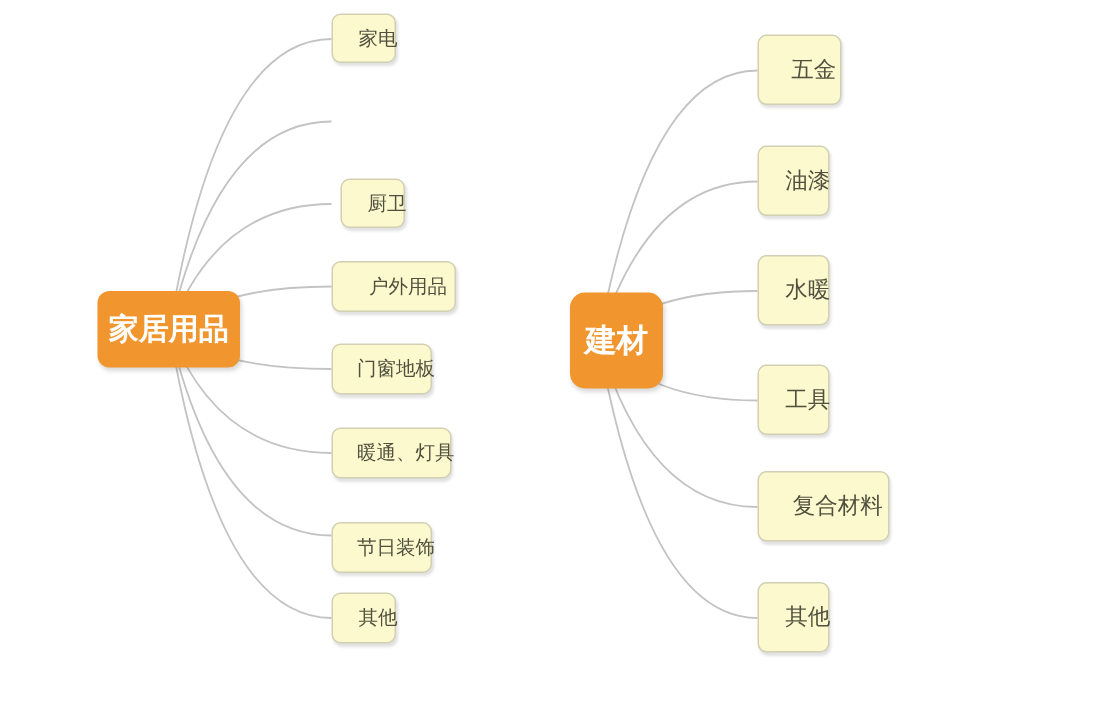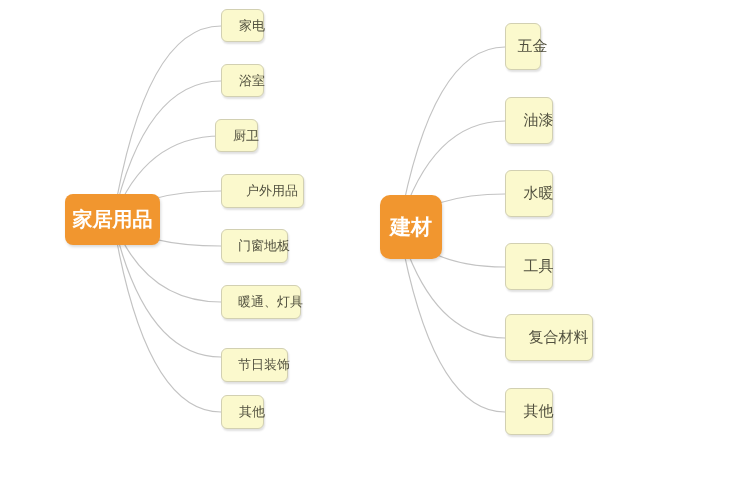--- a/index.html
+++ b/index.html
@@ -81,37 +81,36 @@
     <path d="M399,227 Q432,194 505,194"></path>
     <path d="M399,227 Q432,267 505,267"></path>
     <path d="M399,227 Q432,338 505,338"></path>
     <path d="M399,227 Q432,412 505,412"></path>
   </svg>
 
   <div class="node node-root" style="left:65px; top:194px; width:95px; height:51px;">家居用品</div>
 
   <div class="node node-child child-left" style="left:221px; top:9px; width:43px; height:33px;">家电</div>
 
-  <div class="node node-child child-left" style="left:221px; top:64px; width:43px; height:33px;">浴室</div>
 
-  <div class="node node-child child-left" style="left:215px; top:119px; width:43px; height:33px;">厨卫</div>
+  <div class="node node-child child-left" style="left:227px; top:119px; width:43px; height:33px;">厨卫</div>
 
   <div class="node node-child child-left" style="left:221px; top:174px; width:83px; height:34px;">户外用品</div>
 
   <div class="node node-child child-left" style="left:221px; top:229px; width:67px; height:34px;">门窗地板</div>
 
   <div class="node node-child child-left" style="left:221px; top:285px; width:80px; height:34px;">暖通、灯具</div>
 
   <div class="node node-child child-left" style="left:221px; top:348px; width:67px; height:34px;">节日装饰</div>
 
   <div class="node node-child child-left" style="left:221px; top:395px; width:43px; height:34px;">其他</div>
 
   <div class="node node-root square" style="left:380px; top:195px; width:62px; height:64px;">建材</div>
 
-  <div class="node node-child child-right" style="left:505px; top:23px; width:36px; height:47px;text-align:center;">五金</div>
+  <div class="node node-child child-right" style="left:505px; top:23px; width:56px; height:47px;text-align:center;">五金</div>
 
   <div class="node node-child child-right" style="left:505px; top:97px; width:48px; height:47px;">油漆</div>
 
   <div class="node node-child child-right" style="left:505px; top:170px; width:48px; height:47px;">水暖</div>
 
   <div class="node node-child child-right" style="left:505px; top:243px; width:48px; height:47px;">工具</div>
 
   <div class="node node-child child-right" style="left:505px; top:314px; width:88px; height:47px;">复合材料</div>
 
   <div class="node node-child child-right" style="left:505px; top:388px; width:48px; height:47px;">其他</div>

